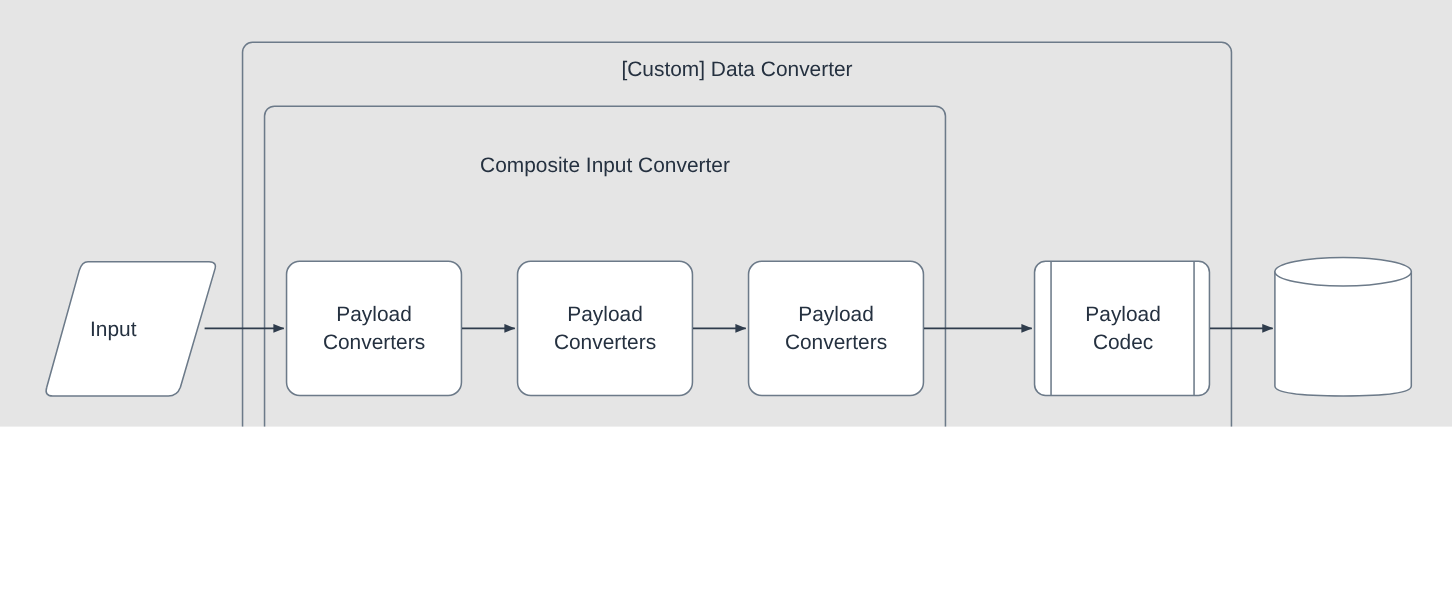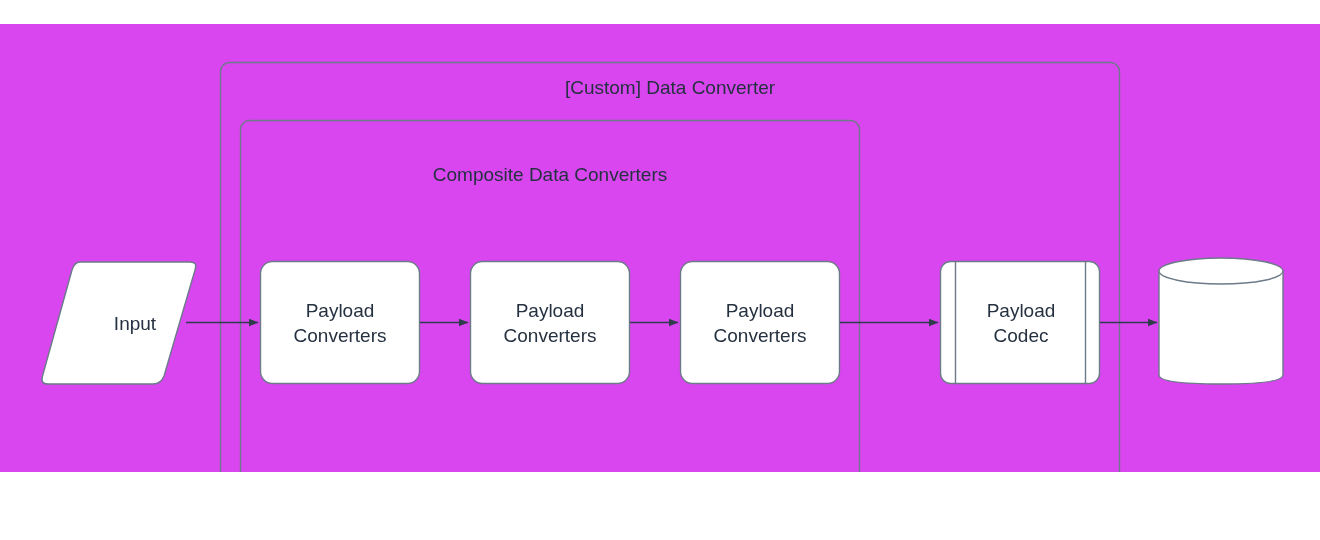--- a/index.html
+++ b/index.html
@@ -7,24 +7,23 @@
     margin: 0;
     padding: 0;
     background: #ffffff;
   }
   body {
     font-family: "Liberation Sans", sans-serif;
   }
   #canvas {
     position: relative;
     width: 1320px;
-    height: 448px;
-    background: #d946ef;
+    height: 388px;
+    background: #e5e5e5;
     overflow: hidden;
-    margin-top: 24px;
   }
   .svg-layer {
     position: absolute;
     left: 0;
     top: 0;
     width: 1320px;
     height: 540px;
   }
   .shape-label {
     position: absolute;
@@ -50,21 +49,21 @@
   .outer-title {
     left: 220px;
     top: 52px;
     width: 900px;
   }
   .inner-title {
     left: 240px;
     top: 139px;
     width: 620px;
   }
-  .lbl-input      { left: 56px;  top: 238px; width: 158px; height: 122px; }
+  .lbl-input      { left: 24px;  top: 238px; width: 158px; height: 122px; }
   .lbl-pc1        { left: 260px; top: 237px; width: 160px; height: 123px; }
   .lbl-pc2        { left: 470px; top: 237px; width: 160px; height: 123px; }
   .lbl-pc3        { left: 680px; top: 237px; width: 160px; height: 123px; }
   .lbl-codec      { left: 955px; top: 237px; width: 132px; height: 123px; }
   .lbl-storage    { left: 1159px; top: 250px; width: 124px; height: 110px; }
 </style>
 </head>
 <body>
 
 <div id="canvas">
@@ -106,21 +105,21 @@
 
     <line x1="630" y1="298.5" x2="678" y2="298.5" stroke="#2f3c4c" stroke-width="1.6" marker-end="url(#arrowhead)"></line>
 
     <line x1="840" y1="298.5" x2="938" y2="298.5" stroke="#2f3c4c" stroke-width="1.6" marker-end="url(#arrowhead)"></line>
 
     <line x1="1100" y1="298.5" x2="1157" y2="298.5" stroke="#2f3c4c" stroke-width="1.6" marker-end="url(#arrowhead)"></line>
   </svg>
 
   <div class="container-title outer-title">[Custom] Data Converter</div>
 
-  <div class="container-title inner-title">Composite Data Converters</div>
+  <div class="container-title inner-title">Composite Input Converter</div>
 
   <div class="shape-label lbl-input">Input</div>
 
   <div class="shape-label lbl-pc1">Payload
 Converters</div>
 
   <div class="shape-label lbl-pc2">Payload
 Converters</div>
 
   <div class="shape-label lbl-pc3">Payload

